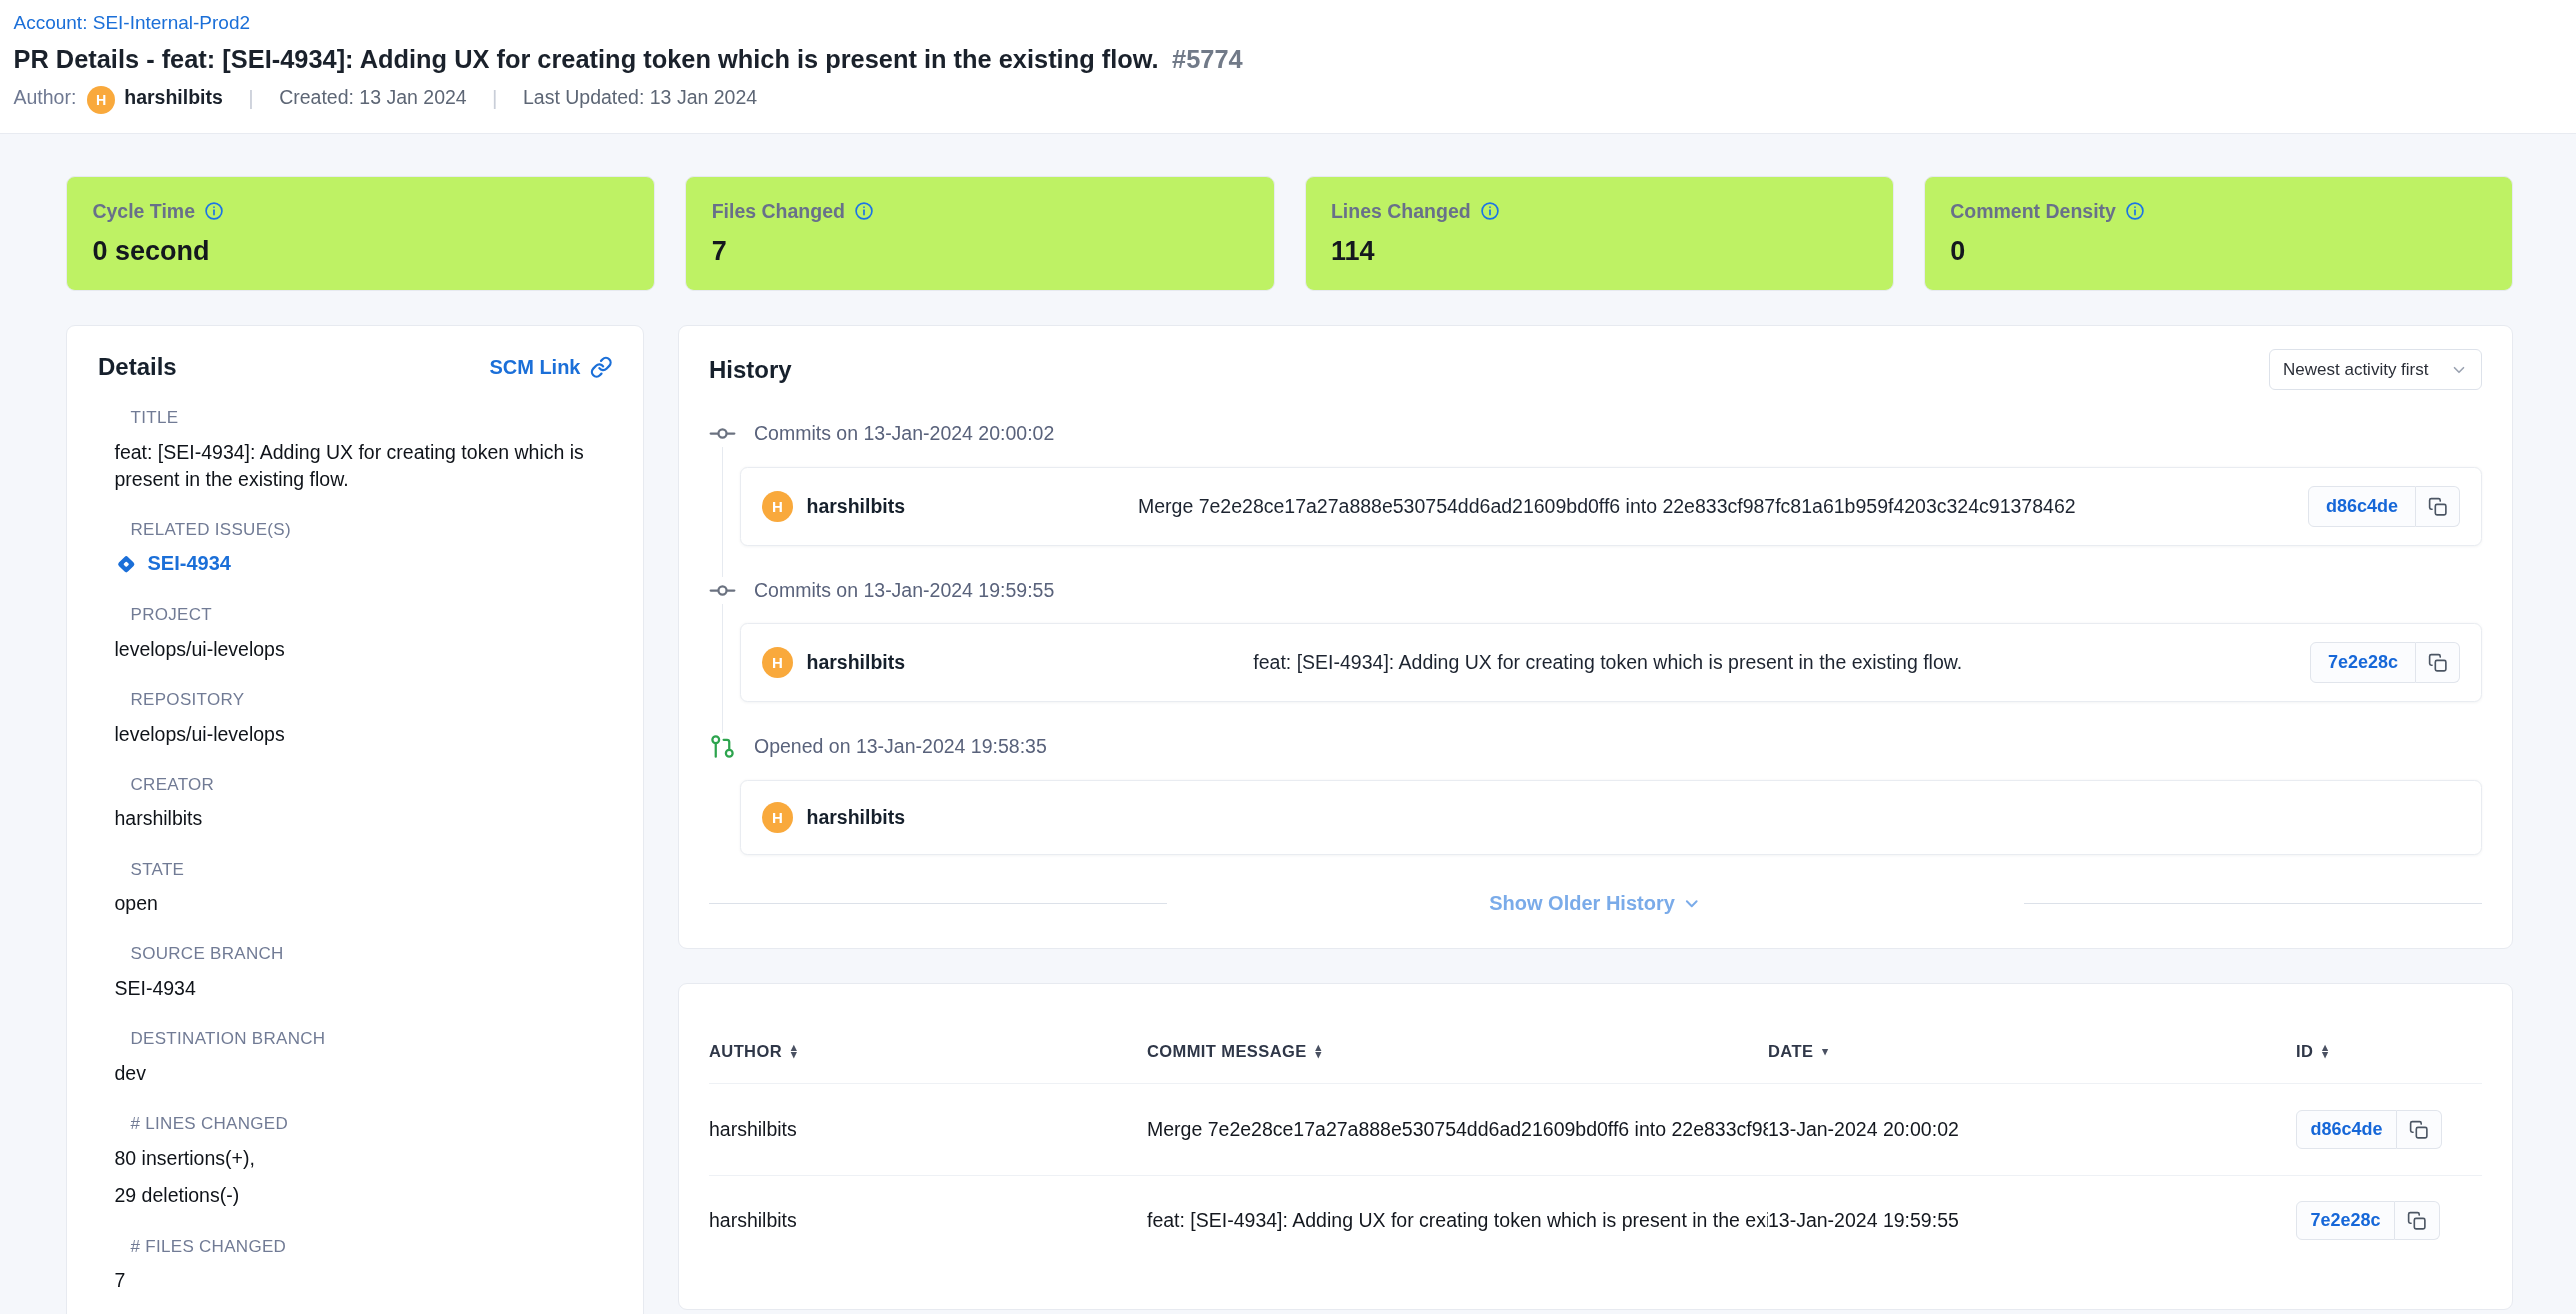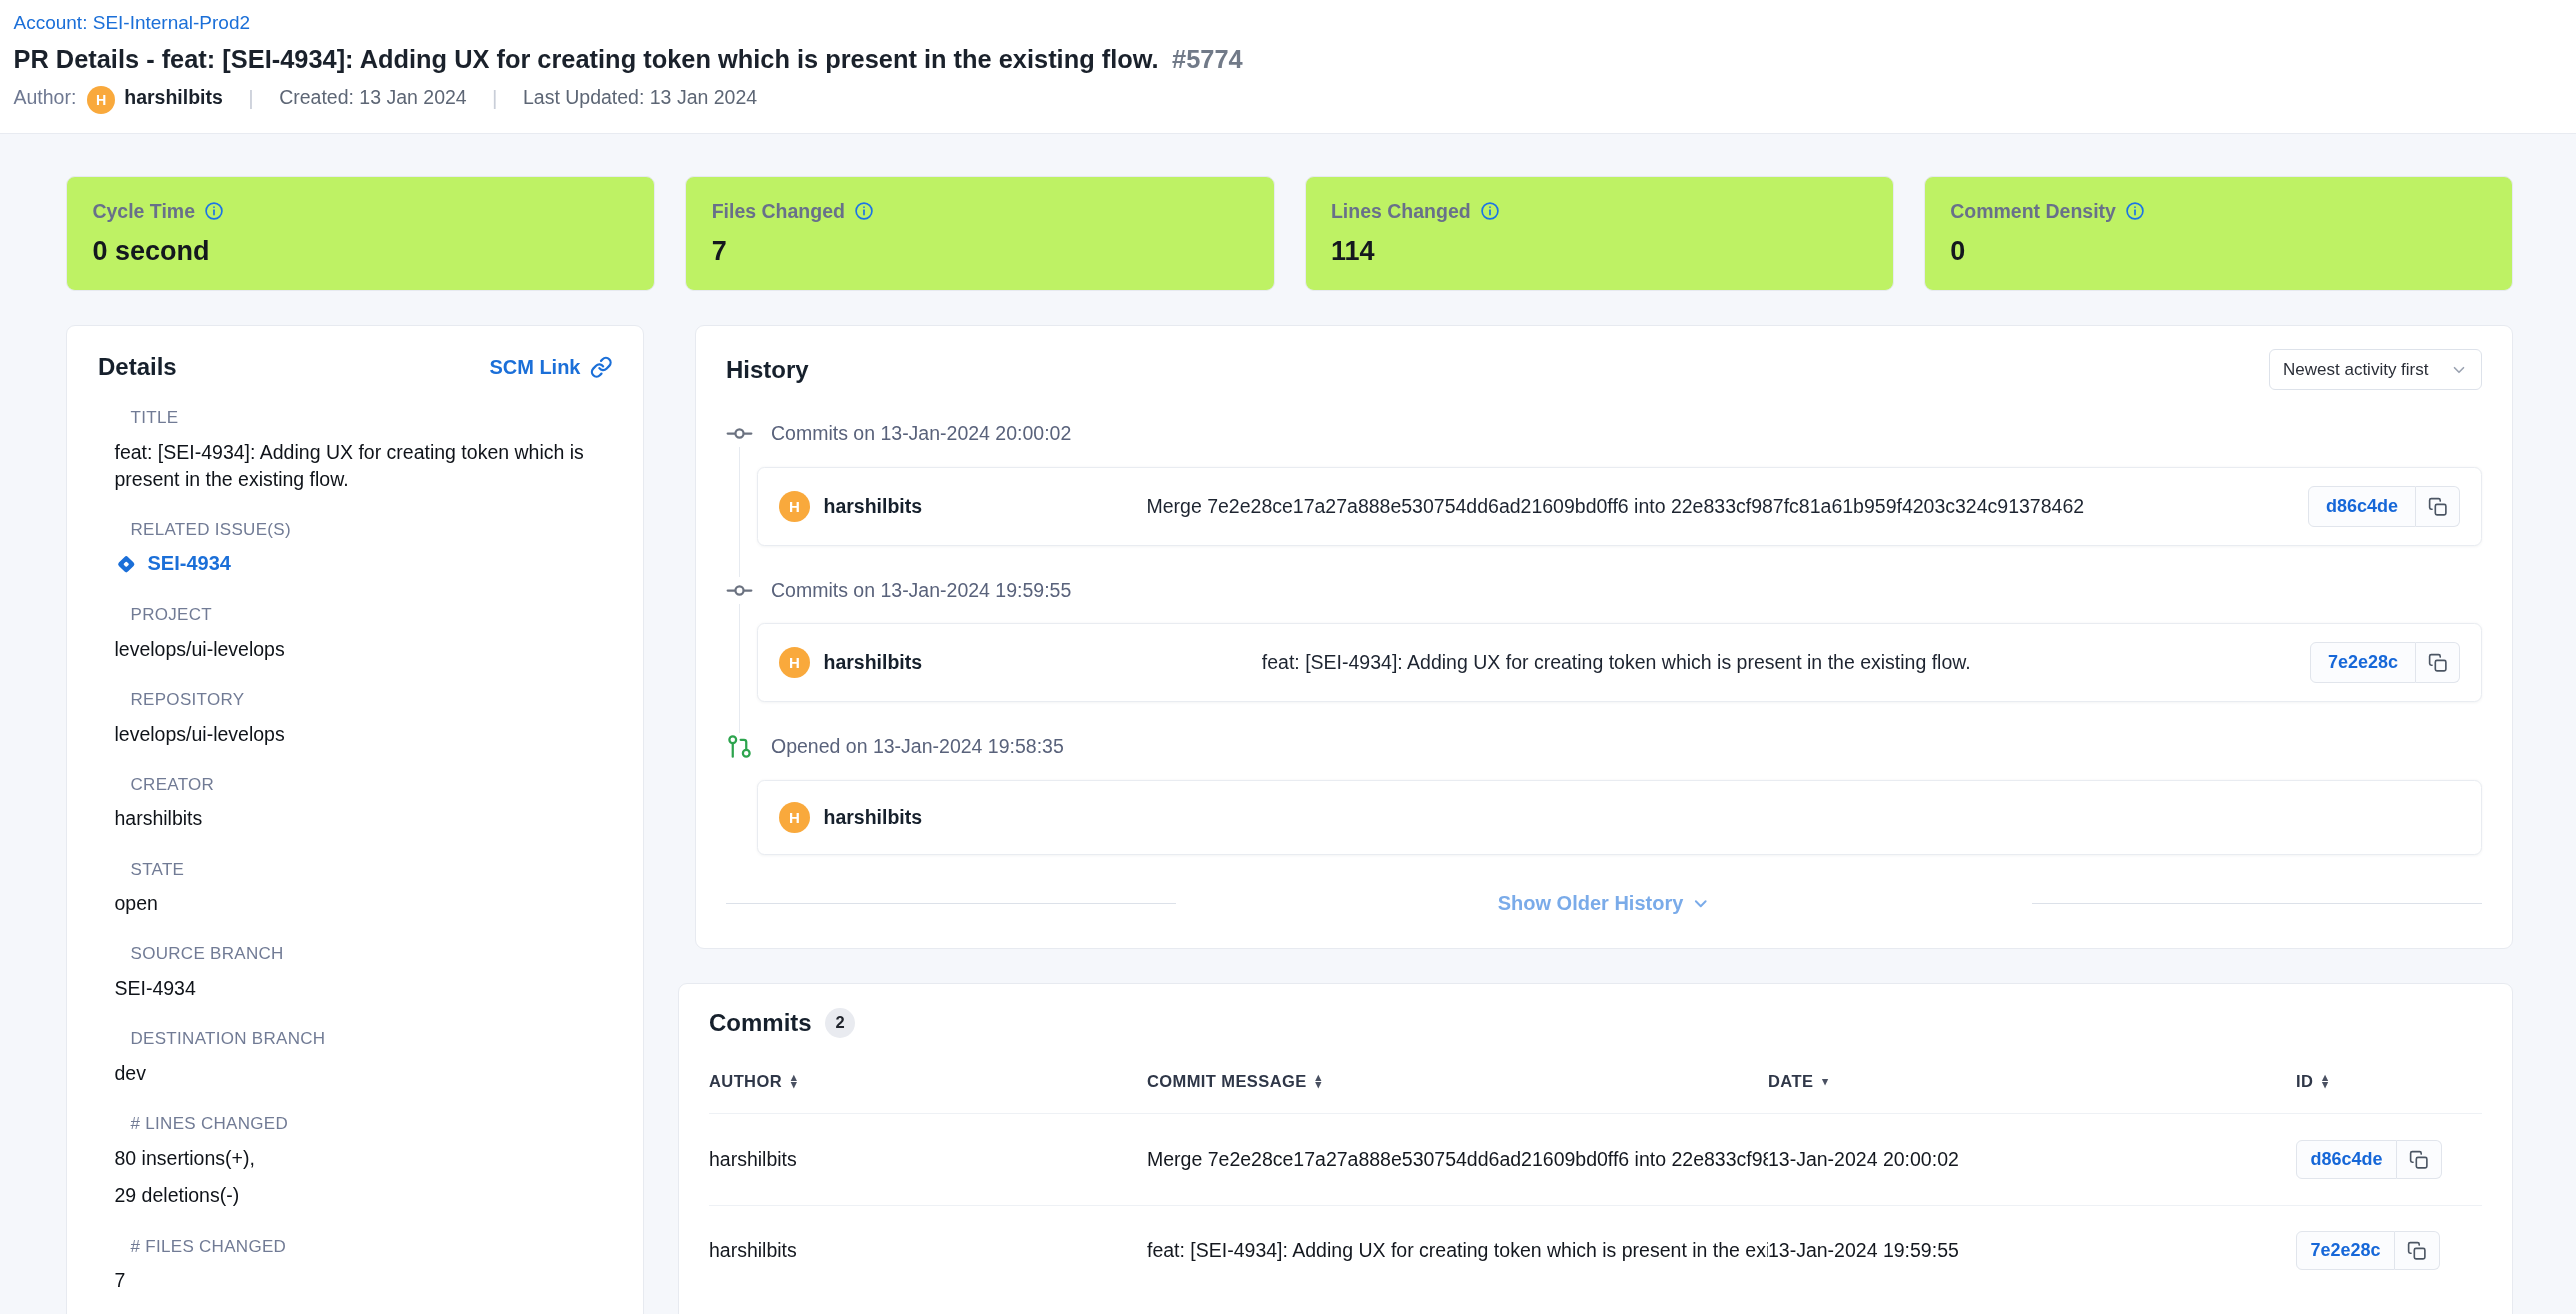--- a/index.html
+++ b/index.html
@@ -58,21 +58,21 @@
   .scm-link { display:inline-flex; align-items:center; gap:9px; color:#1b6fd8; font-size:20px; font-weight:700; cursor:pointer; }
   .scm-link svg { width:22.5px; height:22.5px; }
   .field { margin-top:27px; padding-left:16.5px; }
   .field-label { font-size:17px; color:#717b95; letter-spacing:0.3px;margin-left:16px; }
   .field-value { margin-top:10.5px; font-size:19.5px; color:#0f1319; line-height:1.4; }
   .issue-link { display:inline-flex; align-items:center; gap:10.5px; margin-top:12px; cursor:pointer; }
   .issue-link .issue-text { color:#1b6fd8; font-size:20px; font-weight:700; }
   .diamond-icon { width:22.5px; height:22.5px; }
 
   
-  .history-card { padding:22.5px 30px 33px 30px;margin-left:17px; }
+  .history-card { padding:22.5px 30px 33px 30px; }
   .sort-select {
     display:inline-flex; align-items:center; gap:21px;
     border:1.5px solid #dde2ea; border-radius:6px; background:#fff;
     padding:9.7px 13.5px; font-size:17px; color:#2b2f38; cursor:pointer;
   }
   .sort-select svg { width:18px; height:18px; }
   .timeline { margin-top:30px; position:relative; }
   .timeline::before {
     content:""; position:absolute; left:12.7px; top:16.5px; bottom:112px;
     width:1.5px; background:#e6eaf0;
@@ -361,24 +361,20 @@
             <span>Show Older History</span>
             <svg viewBox="0 0 24 24" fill="none" stroke="#7aabe9" stroke-width="2.4" stroke-linecap="round" stroke-linejoin="round">
                 <polyline points="6 9 12 15 18 9"></polyline>
               </svg>
           </span>
           <span class="line"></span>
         </div>
       </div>
 
       <div class="card commits-card">
-        <div class="heading-row">
-          <span class="card-heading">Commits</span>
-          <span class="count-badge">2</span>
-        </div>
 
         <div class="table">
           <div class="thead">
             <span class="col-author th">
               <span>AUTHOR</span>
               <span class="sort-glyph">
                   <span>▴</span>
                   <span>▾</span>
                 </span>
             </span>

